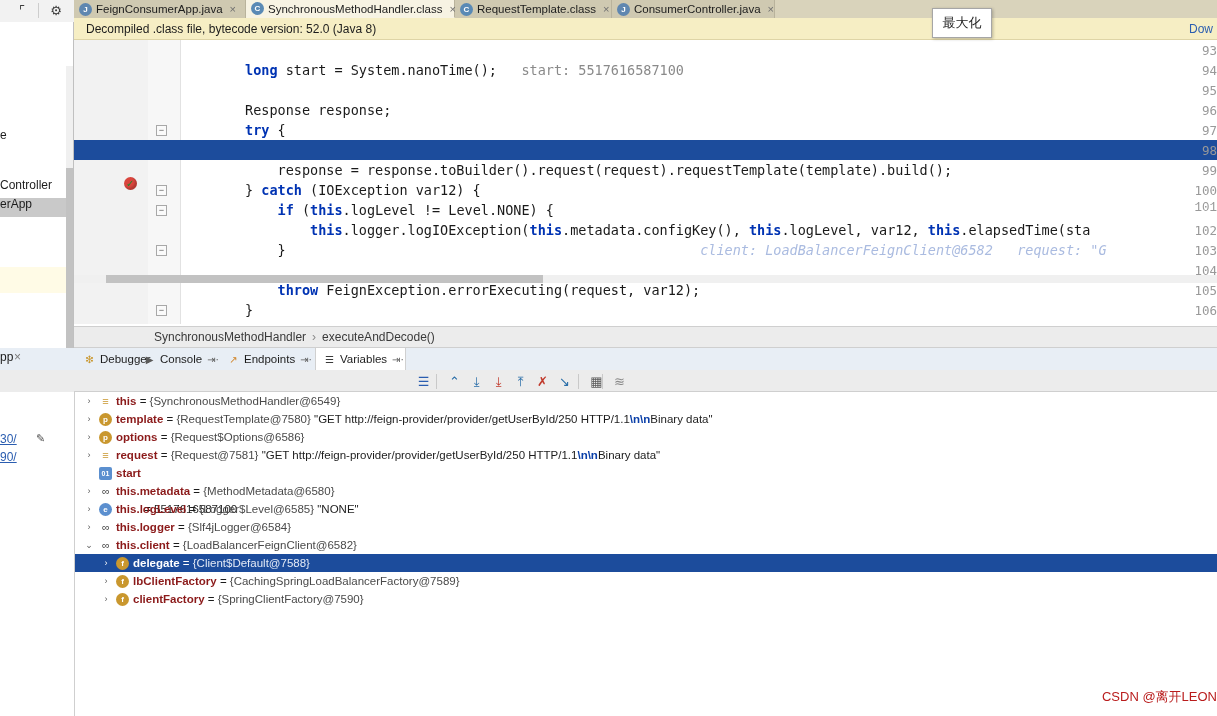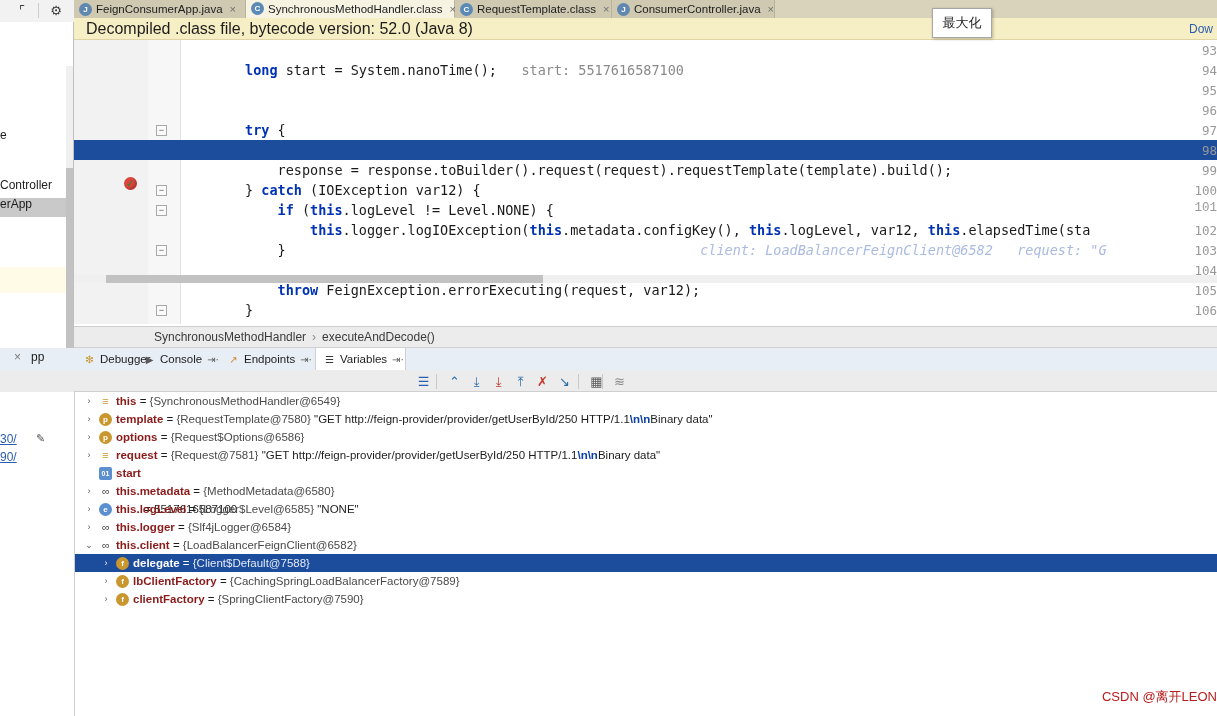--- a/index.html
+++ b/index.html
@@ -24,21 +24,21 @@
       border-bottom:1px solid #d6d6d6;font-size:12px;color:#1c1c1c;
       line-height:22px;padding-left:1px;box-sizing:border-box;white-space:nowrap;overflow:hidden;}
   .tree-txt{position:absolute;font-size:12px;color:#1c1c1c;white-space:nowrap;left:0;}
   #tree-row-sel{position:absolute;left:0;top:176px;width:74px;height:19px;background:#c9c9c9;}
   #tree-scrollbar{position:absolute;left:66px;top:44px;width:8px;height:340px;background:#f0f0f0;}
   #left-divider{position:absolute;left:73px;top:22px;width:1px;height:694px;background:#c0c0c0;}
   #tree-yellow{position:absolute;left:0;top:245px;width:74px;height:26px;background:#fffbe6;}
 
   
   #run-tab-frag{position:absolute;left:0;top:348px;width:74px;height:22px;background:#e8eef5;}
-  #run-tab-lbl{position:absolute;left:0;top:350px;font-size:12px;color:#1c1c1c;padding-left:31px;}
+  #run-tab-lbl{position:absolute;left:0;top:350px;font-size:12px;color:#1c1c1c;}
   #run-tab-x{position:absolute;left:14px;top:350px;font-size:12px;color:#7a7a7a;}
   #run-toolbar-frag{position:absolute;left:0;top:370px;width:74px;height:22px;background:#ececec;border-bottom:1px solid #cfcfcf;}
   #console-frag{position:absolute;left:0;top:392px;width:74px;height:324px;background:#ffffff;}
   .link-frag{position:absolute;left:0;font-size:12px;color:#2a5db0;text-decoration:underline;white-space:nowrap;}
   #pencil-ic{position:absolute;left:36px;top:432px;font-size:11px;color:#555;transform:rotate(0deg);}
 
   
   #tabbar{left:74px;top:0;width:1143px;height:18px;background:#d9d3bb;}
   .etab{position:absolute;top:0;height:18px;box-sizing:border-box;
       display:flex;align-items:center;padding:0 6px 0 5px;white-space:nowrap;
@@ -47,21 +47,21 @@
   .etab.active{background:#f7f3e3;border-bottom:1px solid #f7f3e3;}
   .etab .ficon{width:13px;height:13px;border-radius:50%;margin-right:4px;flex:0 0 auto;
       font-size:8px;font-weight:bold;color:#ffffff;line-height:13px;text-align:center;}
   .ficon.java{background:#5f87b0;}
   .ficon.cls{background:#5a8ab5;}
   .etab .cx{margin-left:7px;color:#6f6f6f;font-size:11px;}
 
   
   #banner{left:74px;top:18px;width:1143px;height:22px;background:#f6eec4;
       border-bottom:1px solid #ded4a6;box-sizing:border-box;}
-  #banner-text{position:absolute;left:12px;top:0;line-height:22px;font-size:16px;color:#1c1c1c;white-space:nowrap;}
+  #banner-text{position:absolute;left:12px;top:0;line-height:22px;font-size:12px;color:#1c1c1c;white-space:nowrap;}
   #banner-link{position:absolute;right:4px;top:0;line-height:22px;font-size:12px;color:#2a5db0;white-space:nowrap;}
 
   
   #tooltip{left:932px;top:8px;width:58px;height:28px;background:#ffffff;border:1px solid #a6a6a6;
       box-shadow:1px 1px 3px rgba(0,0,0,.25);z-index:40;
       display:flex;align-items:center;justify-content:center;font-size:13px;color:#1c1c1c;}
 
   
   #editor{left:74px;top:40px;width:1143px;height:284px;background:#ffffff;overflow:hidden;}
   #gutter{position:absolute;left:0;top:0;width:46px;height:284px;background:#f2f2f2;}
@@ -209,20 +209,21 @@
     </div>
   <div id="bp-icon"></div>
   <div id="bp-check">✓</div>
 <div class="ln" style="top: 3px;">93</div>
     <div class="code-row" style="top: 2px;"></div>
     <div class="ln" style="top: 23px;">94</div>
     <div class="code-row" style="top: 22px;"><span>        </span><span class="kw">long</span><span> start = System.nanoTime();</span><span class="hint">   start: 5517616587100</span></div>
     <div class="ln" style="top: 43px;">95</div>
     <div class="code-row" style="top: 42px;"></div>
     <div class="ln" style="top: 63px;">96</div>
+    <div class="code-row" style="top: 62px;"><span>        Response response;</span></div>
     <div class="ln" style="top: 83px;">97</div>
     <div class="code-row" style="top: 82px;"><span>        </span><span class="kw">try</span><span> {</span></div>
     <div class="hl-row" style="top: 100px;">
       <div class="code-row" style="top: 102px;"><span>            response = </span><span class="kw">this</span><span>.client.execute(request, options);</span><span class="hint">   client: LoadBalancerFeignClient@6582   request: "G</span></div>
     </div>
     <div class="ln" style="top: 103px;">98</div>
     <div class="ln" style="top: 123px;">99</div>
     <div class="code-row" style="top: 122px;"><span>            response = response.toBuilder().request(request).requestTemplate(template).build();</span></div>
     <div class="ln" style="top: 143px;">100</div>
     <div class="code-row" style="top: 142px;"><span>        } </span><span class="kw">catch</span><span> (IOException var12) {</span></div>

